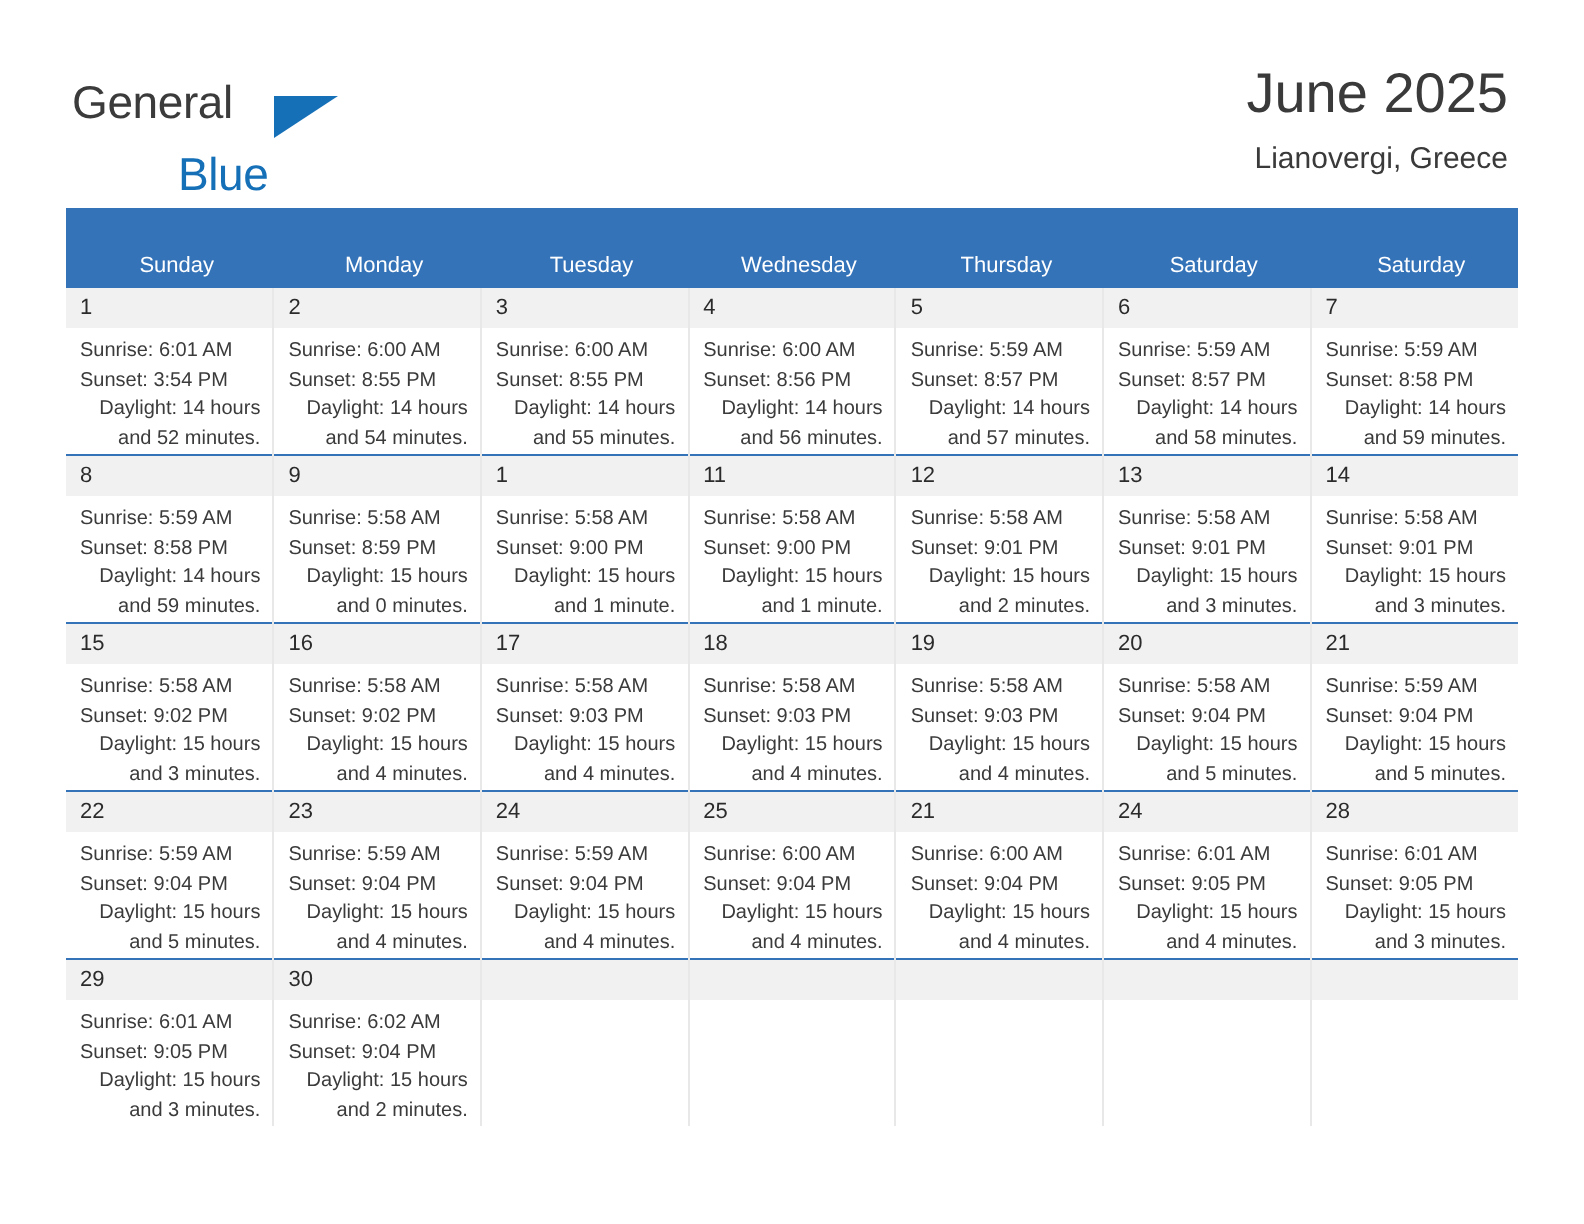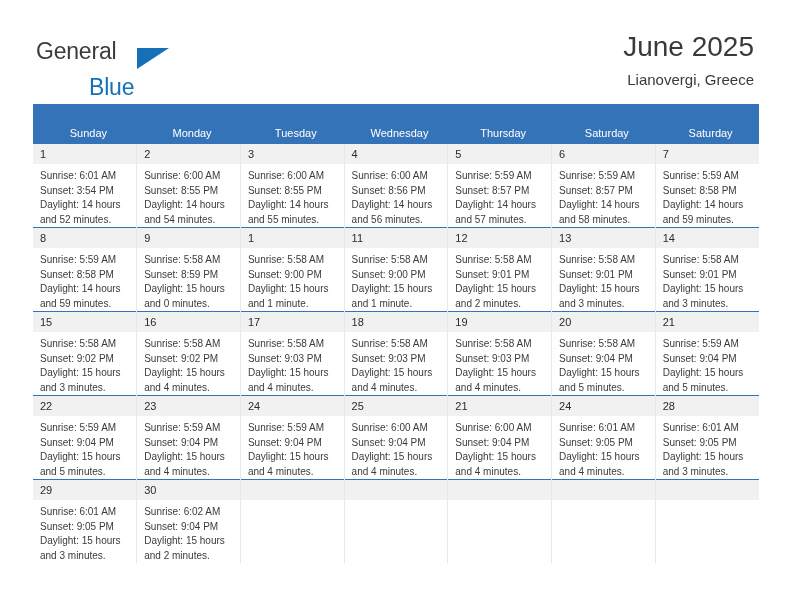--- a/index.html
+++ b/index.html
@@ -132,20 +132,21 @@
     padding: 5px 6px 0 7px;
     font-size: 10px;
     line-height: 14.5px;
     color: #3b3b3b;
   }
   .info div {
     white-space: nowrap;
   }
   .info .daylight {
     white-space: normal;
+    text-align: right;
   }
 </style>
 </head>
 <body>
 
 <div class="page">
 
   <div class="header">
 
     <div class="brand">

